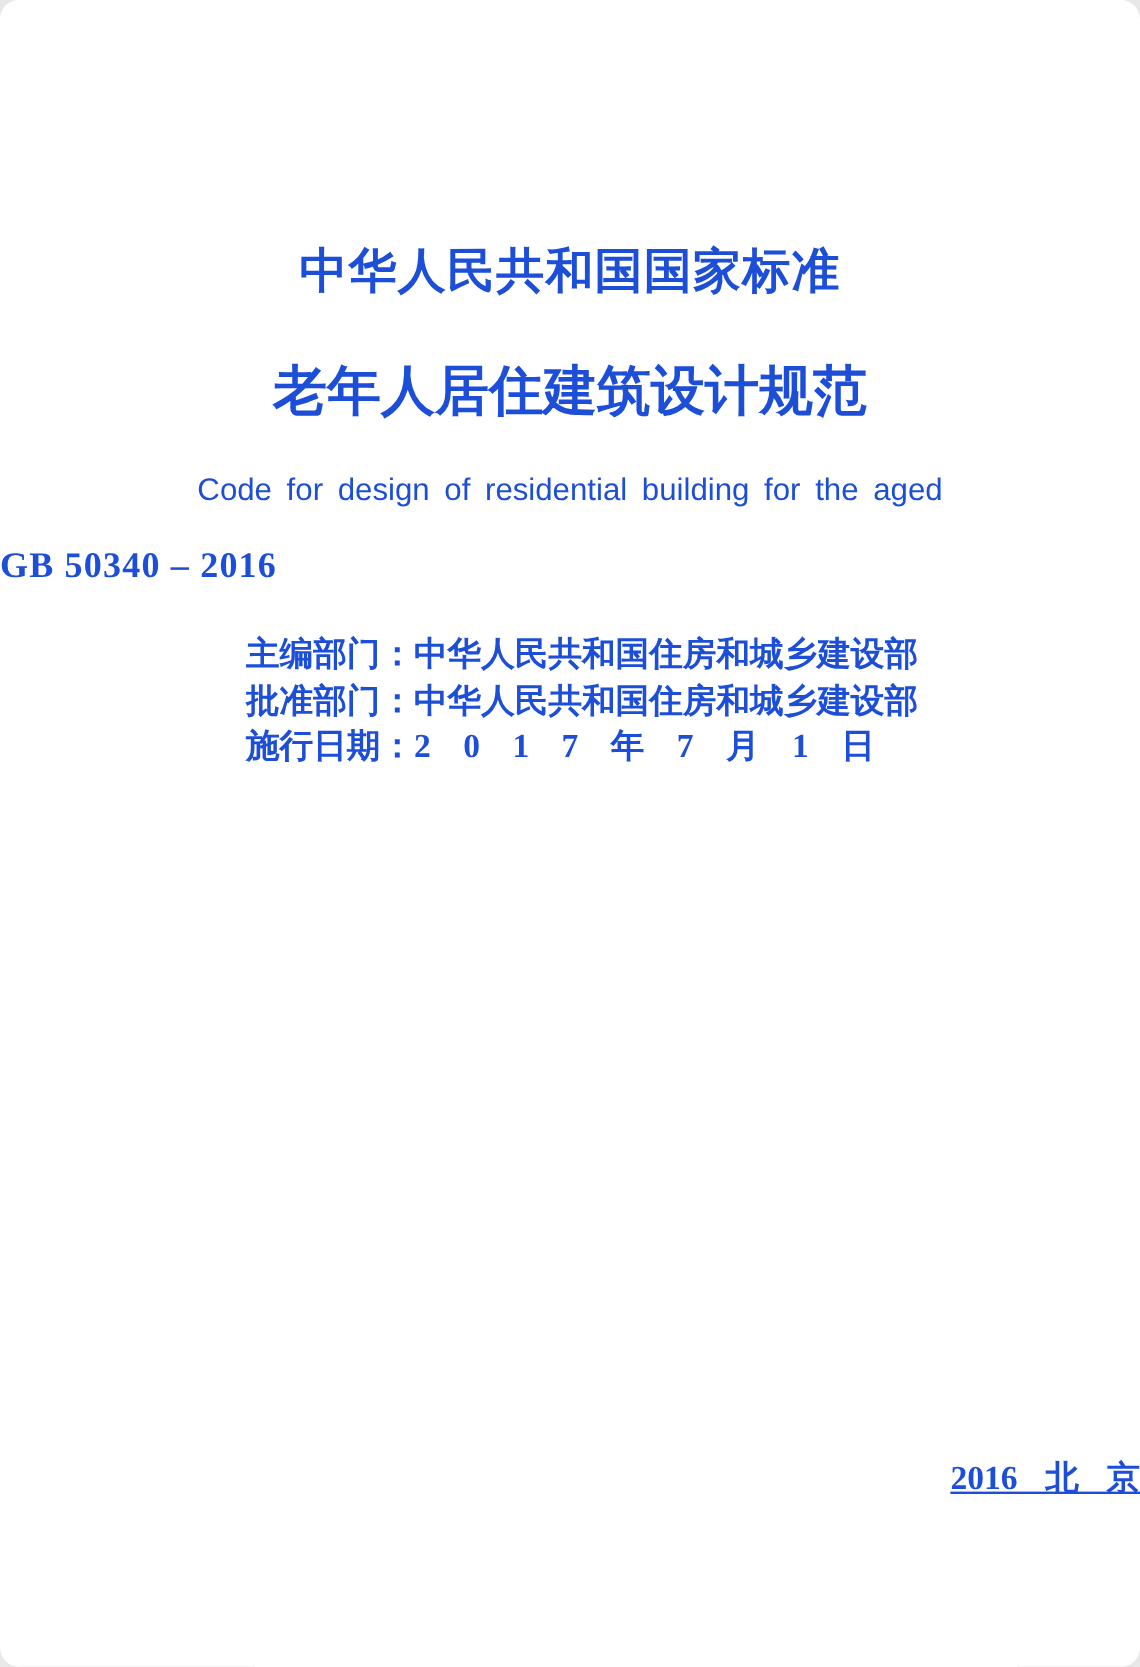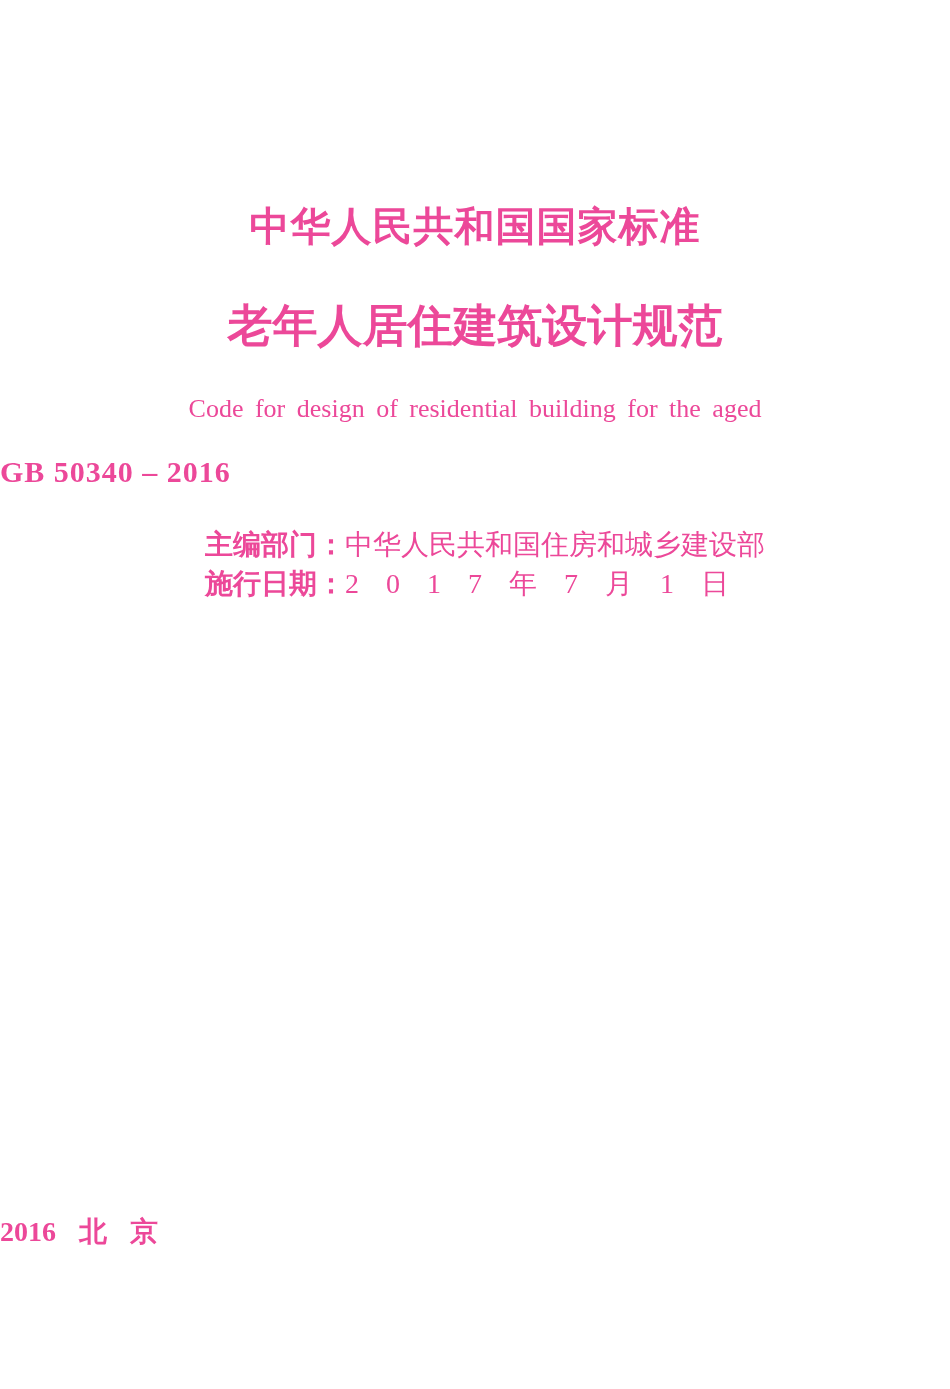--- a/index.html
+++ b/index.html
@@ -6,22 +6,23 @@
     margin: 0;
     padding: 0;
     background: #e8e8e8;
   }
   .page {
     position: relative;
     width: 950px;
     height: 1389px;
     margin: 0 auto;
     background: #ffffff;
-    color: #ec4899;
+    color: #1d4ed8;
     overflow: hidden;
+    border-radius: 16px;
   }
   
   .std-label {
     position: absolute;
     top: 204px;
     left: 0;
     right: 0;
     text-align: center;
     font-family: "Liberation Sans", "DejaVu Sans", sans-serif;
     font-weight: 700;
@@ -43,21 +44,21 @@
     letter-spacing: 0px;
     line-height: 1.15;
   }
   
   .title-en {
     position: absolute;
     top: 393px;
     left: 0;
     right: 0;
     text-align: center;
-    font-family: Liberation Serif, serif;
+    font-family: Liberation Sans, sans-serif;
     font-weight: 400;
     font-size: 26px;
     word-spacing: 5px;
     line-height: 1.2;
   }
   
   .std-number {
     position: absolute;
     top: 455px;
     left: 0;
@@ -81,21 +82,21 @@
     line-height: 38.5px;
     white-space: nowrap;
   }
   .info-label {
     font-family: "Liberation Sans", "DejaVu Sans", sans-serif;
     font-weight: 700;
     text-align: center;
   }
   .info-value {
     font-family: "Liberation Sans", "DejaVu Sans", sans-serif;
-    font-weight: 400;
+    font-weight: 700;
   }
   .info-value.date {
     font-family: "Liberation Serif", "DejaVu Serif", serif;
     letter-spacing: 10px;
   }
   
   .publisher {
     position: absolute;
     top: 1139px;
     left: 0;
@@ -104,45 +105,49 @@
     font-family: "Liberation Serif", "DejaVu Serif", serif;
     font-weight: 400;
     font-size: 34px;
     letter-spacing: 2px;
   }
   .year-city {
     position: absolute;
     top: 1213px;
     left: 0;
     right: 0;
-    text-align: left;
+    text-align: right;
     font-family: "Liberation Serif", "DejaVu Serif", serif;
     font-weight: 700;
     font-size: 28px;
     word-spacing: 16px;
+    text-decoration: underline;
   }
 </style>
 </head>
 <body>
 
 <div class="page">
 
   <div class="std-label">中华人民共和国国家标准</div>
 
   <h1 class="title-zh">老年人居住建筑设计规范</h1>
 
   <div class="title-en">Code for design of residential building for the aged</div>
 
   <div class="std-number">GB 50340 – 2016</div>
 
   <div class="info-block">
     <div class="info-row">
       <span class="info-label">主编部门：</span><span class="info-value">中华人民共和国住房和城乡建设部</span>
     </div>
     <div class="info-row">
+      <span class="info-label">批准部门：</span><span class="info-value">中华人民共和国住房和城乡建设部</span>
+    </div>
+    <div class="info-row">
       <span class="info-label">施行日期：</span><span class="info-value date">2 0 1 7 年 7 月 1 日</span>
     </div>
   </div>
 
 
   <div class="year-city">2016 北 京</div>
 
 </div>
 
 </body></html>

